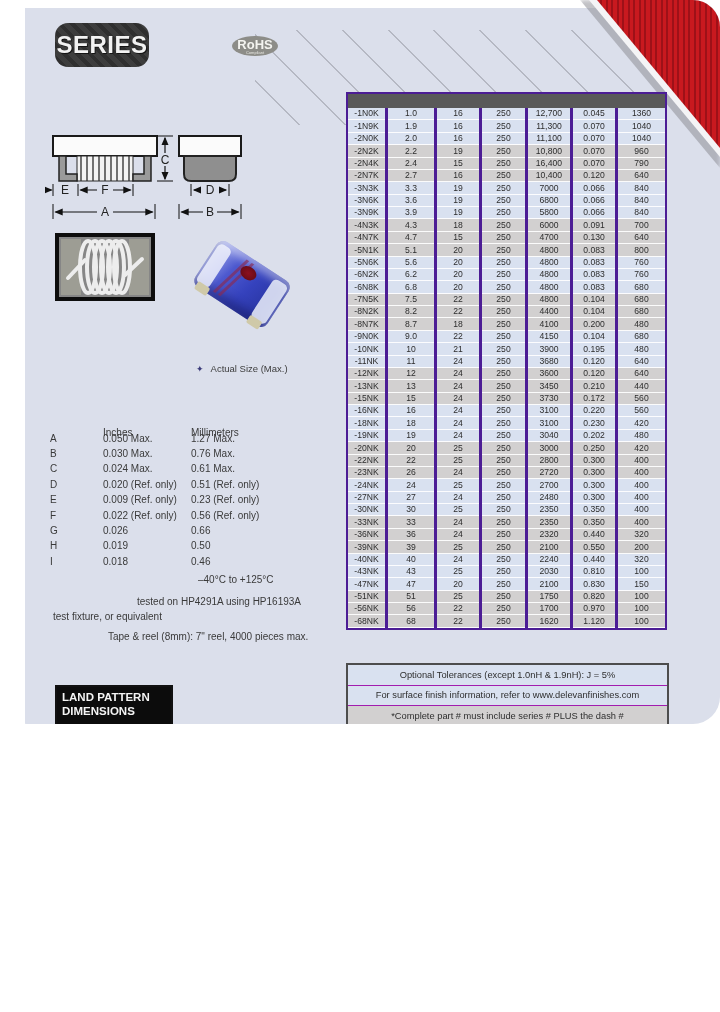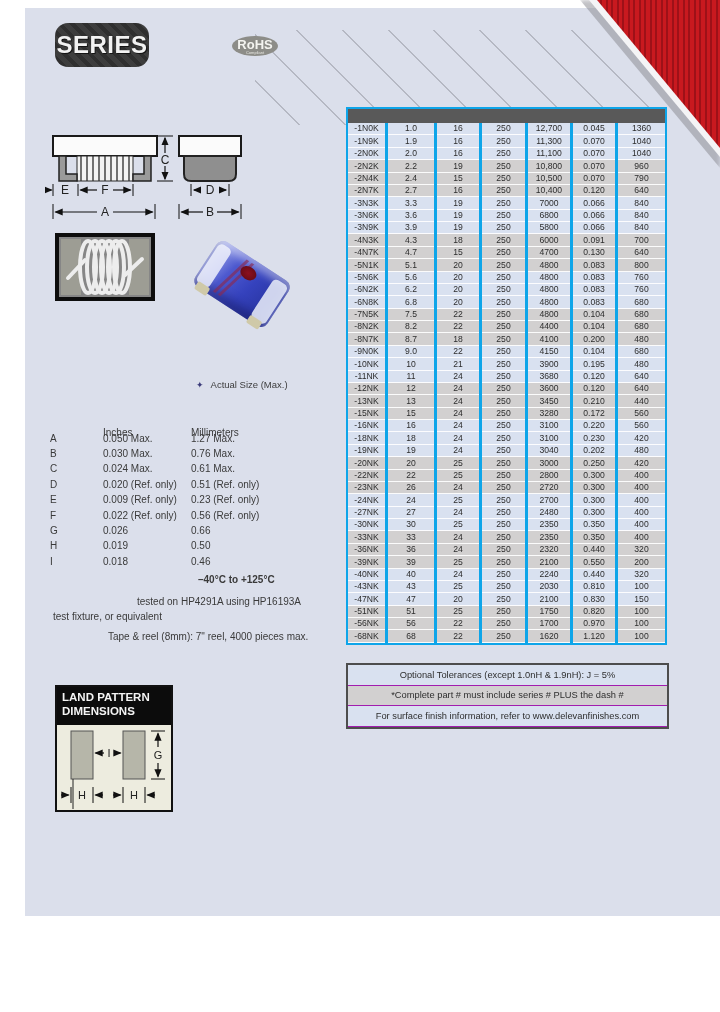--- a/index.html
+++ b/index.html
@@ -1,17 +1,17 @@
 <!DOCTYPE html>
 <html><head>
 <meta charset="utf-8">
 <style>
   html,body{margin:0;padding:0;background:#ffffff;}
-  .page{position:relative;width:720px;height:916px;overflow:hidden;background:#ffffff;
-        font-family:"Liberation Sans",sans-serif;color:#2d2d2d;}
+  .page{position:relative;width:720px;height:724px;overflow:hidden;background:#ffffff;
+        font-family:"Liberation Sans",sans-serif;color:#2d2d2d;border-radius:27px;}
   .abs{position:absolute;}
   .bg-main{left:25px;top:8px;width:695px;height:944px;background:#dbdfeb;}
   .diag-lines{left:255px;top:30px;width:440px;height:95px;
       background:repeating-linear-gradient(45deg,transparent 0 31px,#b5b8c3 31px 32.4px);}
   
   .tri{clip-path:polygon(0 0,100% 0,100% 100%);}
   .tri-shadow{left:580px;top:0;width:140px;height:168px;background:#8e8e96;opacity:.55;filter:blur(2px);}
   .tri-white{left:589px;top:0;width:131px;height:157px;background:#f4f4f6;}
   .tri-red{left:597px;top:0;width:123px;height:148px;
       background:repeating-linear-gradient(90deg,#c9191f 0 3.5px,#9e1118 3.5px 5.5px);}
@@ -24,24 +24,24 @@
   .rohs{left:232px;top:36px;width:46px;height:20px;border-radius:50%;background:#8d8d88;
       display:flex;flex-direction:column;align-items:center;justify-content:center;line-height:1;}
   .rohs .r1{color:#f4f4f0;font-weight:700;font-size:13px;}
   .rohs .r2{color:#e8e8e2;font-size:4px;}
   
   svg text{font-family:"Liberation Sans",sans-serif;}
   .dim-grid{left:50px;top:415px;width:252px;display:grid;grid-template-columns:53px 88px 1fr;
       grid-auto-rows:15.4px;font-size:10px;color:#3a3a3a;align-items:center;}
   .dim-grid .hdr{color:#3a3a3a;margin-top:20px;}
   .note-line{font-size:10px;color:#3a3a3a;}
-  .asize{font-size:9.5px;color:#3c3c3c;margin-top:16px;}
+  .asize{font-size:9.5px;color:#3c3c3c;}
   .asize .star{color:#3b3b7a;font-size:9px;margin-right:7px;}
   
-  .tbl-wrap{left:346px;top:107px;width:321px;height:538px;background:#0ea5e9;}
+  .tbl-wrap{left:346px;top:92px;width:321px;height:538px;background:#4c1d95;}
   .tbl-head{position:absolute;left:2px;top:2px;width:317px;height:14px;background:#595959;}
   .tbl-grid{position:absolute;left:2px;top:16px;width:317px;display:grid;
       grid-template-columns:37px 46px 42px 43px 42px 42px 1fr;column-gap:3px;
       grid-auto-rows:12.38px;font-size:8.6px;}
   .tcell{display:flex;align-items:center;justify-content:center;line-height:1;
       border-bottom:1px solid rgba(255,255,255,.9);color:#2d2d2d;}
   .row-blue{background:#d9e1f0;}
   .row-gray{background:#d2d0d0;}
   
   .notes-box{left:346px;top:663px;width:319px;border:2px solid #4d4d4d;background:#fff;}
@@ -228,21 +228,21 @@
       <div>0.026</div>
       <div>0.66</div>
       <div>H</div>
       <div>0.019</div>
       <div>0.50</div>
       <div>I</div>
       <div>0.018</div>
       <div>0.46</div>
     </div>
 
-  <div class="abs note-line" style="left:198px;top:574px;font-weight:bold;">–40°C to +125°C</div>
+  <div class="abs note-line" style="left:198px;top:574px;">–40°C to +125°C</div>
   <div class="abs note-line" style="left:137px;top:596px;">tested on HP4291A using HP16193A</div>
   <div class="abs note-line" style="left:53px;top:611px;">test fixture, or equivalent</div>
   <div class="abs note-line" style="left:108px;top:631px;">Tape &amp; reel (8mm): 7" reel, 4000 pieces max.</div>
 
   <div class="abs lp-box">
     <div class="lp-head">
       <div>LAND PATTERN</div>
       <div>DIMENSIONS</div>
     </div>
     <svg width="114" height="88" viewBox="0 0 114 88">
@@ -301,21 +301,21 @@
         <div class="tcell row-gray">2.2</div>
         <div class="tcell row-gray">19</div>
         <div class="tcell row-gray">250</div>
         <div class="tcell row-gray">10,800</div>
         <div class="tcell row-gray">0.070</div>
         <div class="tcell row-gray">960</div>
         <div class="tcell row-gray">-2N4K</div>
         <div class="tcell row-gray">2.4</div>
         <div class="tcell row-gray">15</div>
         <div class="tcell row-gray">250</div>
-        <div class="tcell row-gray">10,500</div>
+        <div class="tcell row-gray">16,400</div>
         <div class="tcell row-gray">0.070</div>
         <div class="tcell row-gray">790</div>
         <div class="tcell row-gray">-2N7K</div>
         <div class="tcell row-gray">2.7</div>
         <div class="tcell row-gray">16</div>
         <div class="tcell row-gray">250</div>
         <div class="tcell row-gray">10,400</div>
         <div class="tcell row-gray">0.120</div>
         <div class="tcell row-gray">640</div>
         <div class="tcell row-blue">-3N3K</div>
@@ -434,21 +434,21 @@
         <div class="tcell row-gray">13</div>
         <div class="tcell row-gray">24</div>
         <div class="tcell row-gray">250</div>
         <div class="tcell row-gray">3450</div>
         <div class="tcell row-gray">0.210</div>
         <div class="tcell row-gray">440</div>
         <div class="tcell row-gray">-15NK</div>
         <div class="tcell row-gray">15</div>
         <div class="tcell row-gray">24</div>
         <div class="tcell row-gray">250</div>
-        <div class="tcell row-gray">3280</div>
+        <div class="tcell row-gray">3730</div>
         <div class="tcell row-gray">0.172</div>
         <div class="tcell row-gray">560</div>
         <div class="tcell row-blue">-16NK</div>
         <div class="tcell row-blue">16</div>
         <div class="tcell row-blue">24</div>
         <div class="tcell row-blue">250</div>
         <div class="tcell row-blue">3100</div>
         <div class="tcell row-blue">0.220</div>
         <div class="tcell row-blue">560</div>
         <div class="tcell row-blue">-18NK</div>
@@ -568,22 +568,22 @@
         <div class="tcell row-gray">22</div>
         <div class="tcell row-gray">250</div>
         <div class="tcell row-gray">1620</div>
         <div class="tcell row-gray">1.120</div>
         <div class="tcell row-gray">100</div>
       </div>
   </div>
 
   <div class="abs notes-box">
       <div class="note-row nrow0">Optional Tolerances (except 1.0nH &amp; 1.9nH):  J = 5%</div>
+      <div class="note-row nrow2">For surface finish information, refer to www.delevanfinishes.com</div>
       <div class="note-row nrow1">*Complete part # must include series # PLUS the dash #</div>
-      <div class="note-row nrow2">For surface finish information, refer to www.delevanfinishes.com</div>
     </div>
 
 
   <div class="abs photo">
     <div class="wire" style="left:150px;top:0;width:3px;height:40px;transform:rotate(18deg);"></div>
     <div class="wire" style="left:255px;top:0;width:3px;height:45px;transform:rotate(12deg);"></div>
     <div class="plabel">
       <div>*590R-</div>
       <div>225K</div>
       <div>0837</div>

